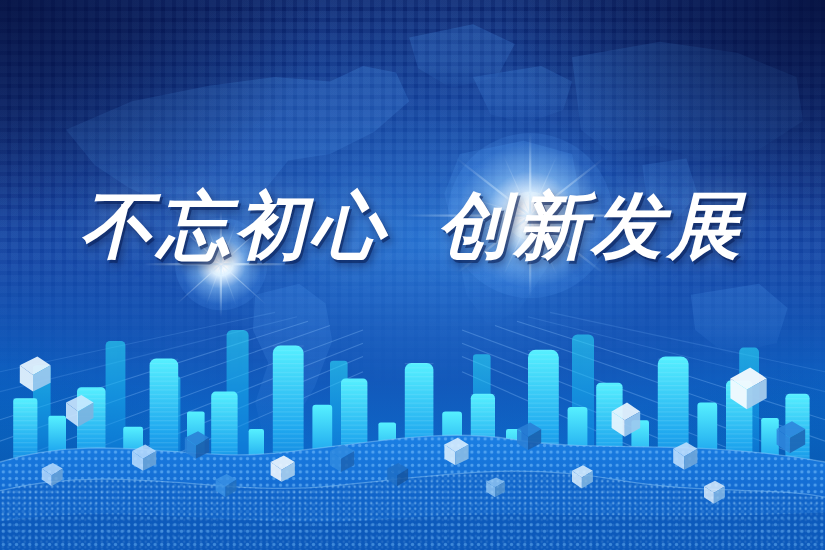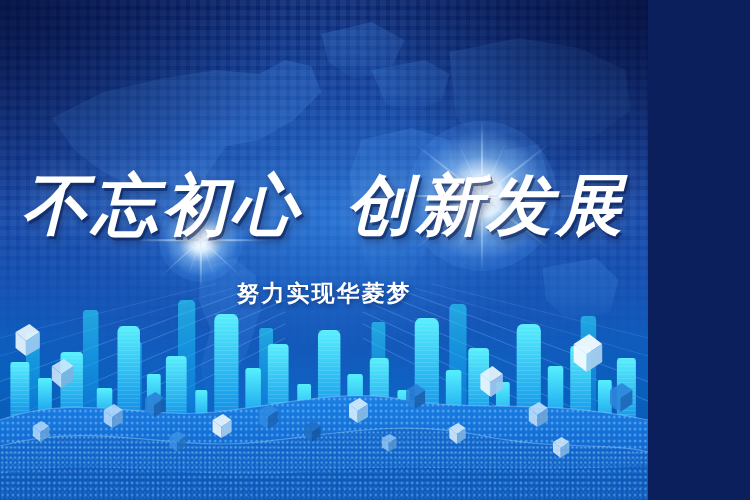--- a/index.html
+++ b/index.html
@@ -1,20 +1,20 @@
 <!DOCTYPE html>
 <html><head>
 <meta charset="utf-8">
 <style>
   html,body{margin:0;padding:0;background:#0a1f5c;}
   *{box-sizing:border-box;}
 
   #banner{
     position:relative;
-    width:648px;height:500px;
+    width:750px;height:500px;
     overflow:hidden;
     font-family:"Liberation Sans","DejaVu Sans",sans-serif;
     background:#0b2a73;
   }
 
   
   .layer{position:absolute;inset:0;}
 
   #sky{
     background:
@@ -385,15 +385,14 @@
         <g fill="#e4f3ff" opacity="0.8">
           <polygon points="640,172 650,167 659,172 649,178"></polygon>
           <polygon points="640,172 649,178 649,188 640,182"></polygon>
           <polygon points="659,172 659,182 649,188 649,178" fill="#8cbde7"></polygon>
         </g>
       </g>
     </svg>
   </div>
 
   <div id="headline">不忘初心  创新发展</div>
-  <div id="subtitle">努力实现华菱梦</div>
 
 </div>
 
 </body></html>

